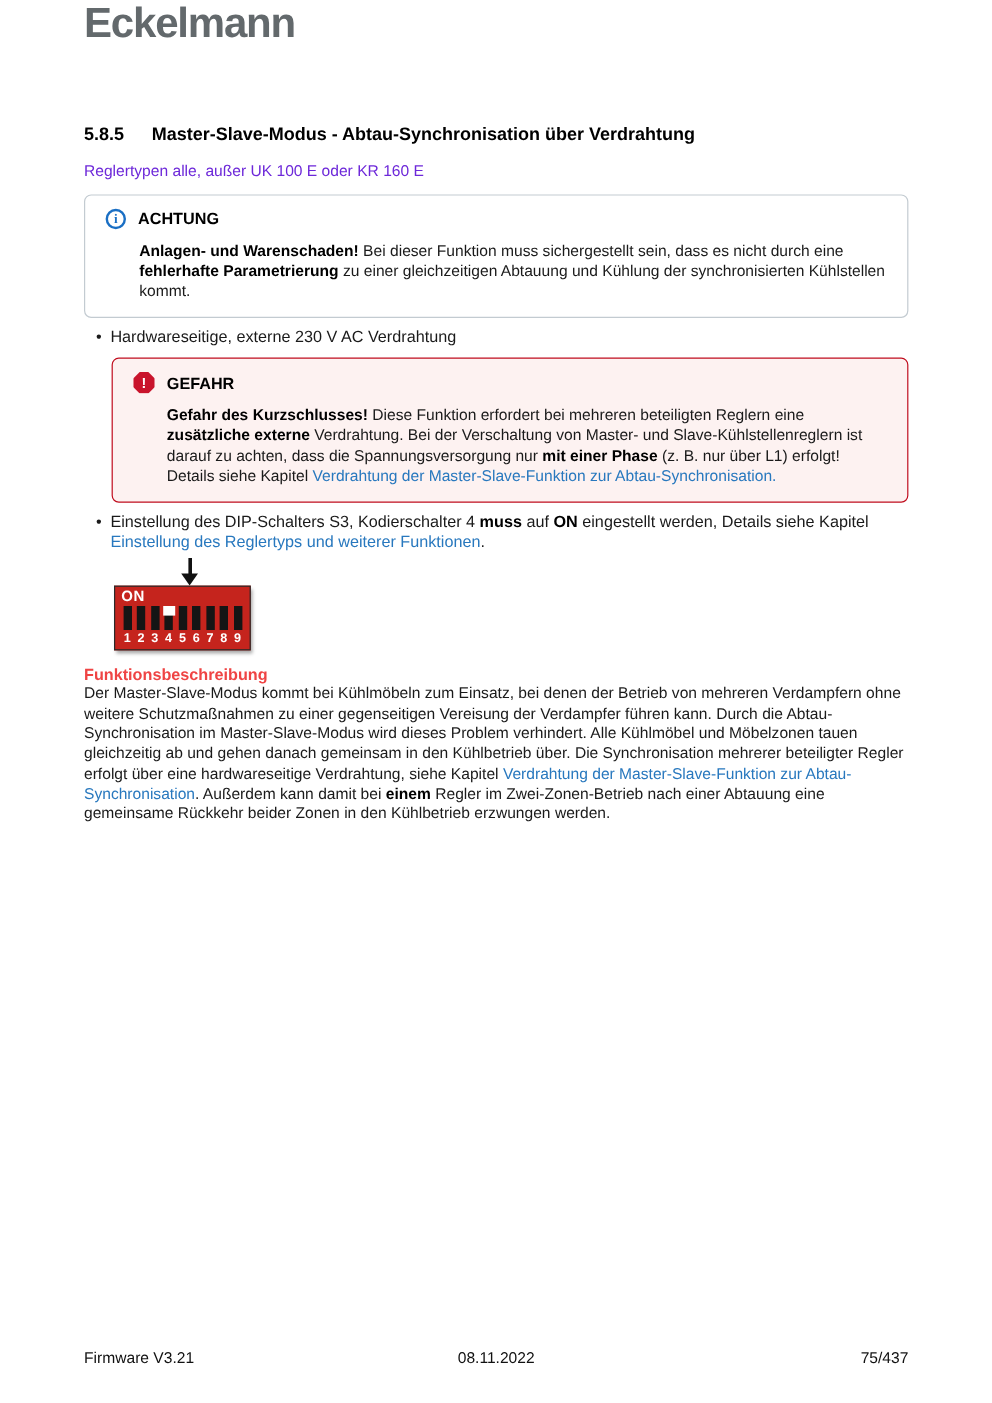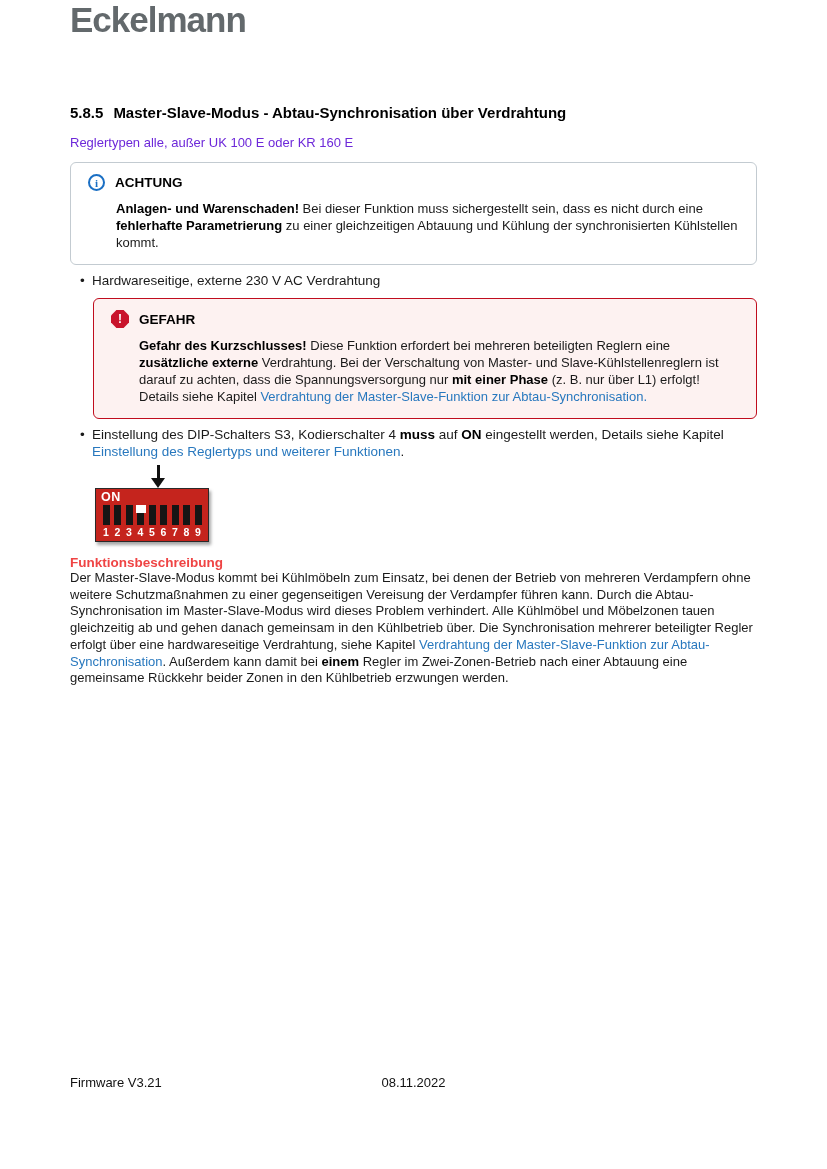--- a/index.html
+++ b/index.html
@@ -15,21 +15,21 @@
 
   .logo {
     font-size: 35px; font-weight: bold;
     color: #63696c; letter-spacing: -1px;
     line-height: 40px;
   }
 
   .section-heading {
     margin-top: 64px;
     font-size: 15px; font-weight: bold; color: #000;
-    display: flex; gap: 10px;
+    display: flex; gap: 23px;
   }
 
   .intro { margin-top: 14px; font-size: 13px; color: #6d28d9; }
 
   
   .notice {
     border-radius: 6px;
     padding: 11px 14px 13px 17px;
     margin-top: 12px;
   }
@@ -90,21 +90,21 @@
   .dip-slot.on::after {
     content: ""; position: absolute; top: 0; left: -1.5px;
     width: 10px; height: 8px; background: #ffffff;
   }
   .dip-num { color: #fff; font-weight: bold; font-size: 10.5px; line-height: 12px; margin-top: 1px; }
 
   .description-heading { margin-top: 13px; font-size: 13.5px; font-weight: bold; color: #ef4444; }
   .description-text { font-size: 13px; line-height: 16.7px; color: #1a1a1a; }
 
   .footer {
-    position: absolute; left: 70px; right: 70px; top: 1075px;
+    position: absolute; left: 70px; right: 70px; top: 1124px;
     display: grid; grid-template-columns: 1fr auto 1fr;
     font-size: 13px; color: #111;
   }
   .footer .f-center { text-align: center; }
   .footer .f-right { text-align: right; }
 </style>
 </head>
 <body>
 
 <div class="page">
@@ -191,15 +191,16 @@
         </div>
       </div>
   </div>
 
   <div class="description-heading">Funktionsbeschreibung</div>
   <div class="description-text"><span>Der Master-Slave-Modus kommt bei Kühlmöbeln zum Einsatz, bei denen der Betrieb von mehreren Verdampfern ohne weitere Schutzmaßnahmen zu einer gegenseitigen Vereisung der Verdampfer führen kann. Durch die Abtau-Synchronisation im Master-Slave-Modus wird dieses Problem verhindert. Alle Kühlmöbel und Möbelzonen tauen gleichzeitig ab und gehen danach gemeinsam in den Kühlbetrieb über. Die Synchronisation mehrerer beteiligter Regler erfolgt über eine hardwareseitige Verdrahtung, siehe Kapitel </span><span class="link">Verdrahtung der Master-Slave-Funktion zur Abtau-Synchronisation</span><span>. Außerdem kann damit bei </span><b>einem</b><span> Regler im Zwei-Zonen-Betrieb nach einer Abtauung eine gemeinsame Rückkehr beider Zonen in den Kühlbetrieb erzwungen werden.</span></div>
 
   <div class="footer">
     <span>Firmware V3.21</span>
     <span class="f-center">08.11.2022</span>
+    <span class="f-right">75/437</span>
   </div>
 
 </div>
 
 </body></html>

